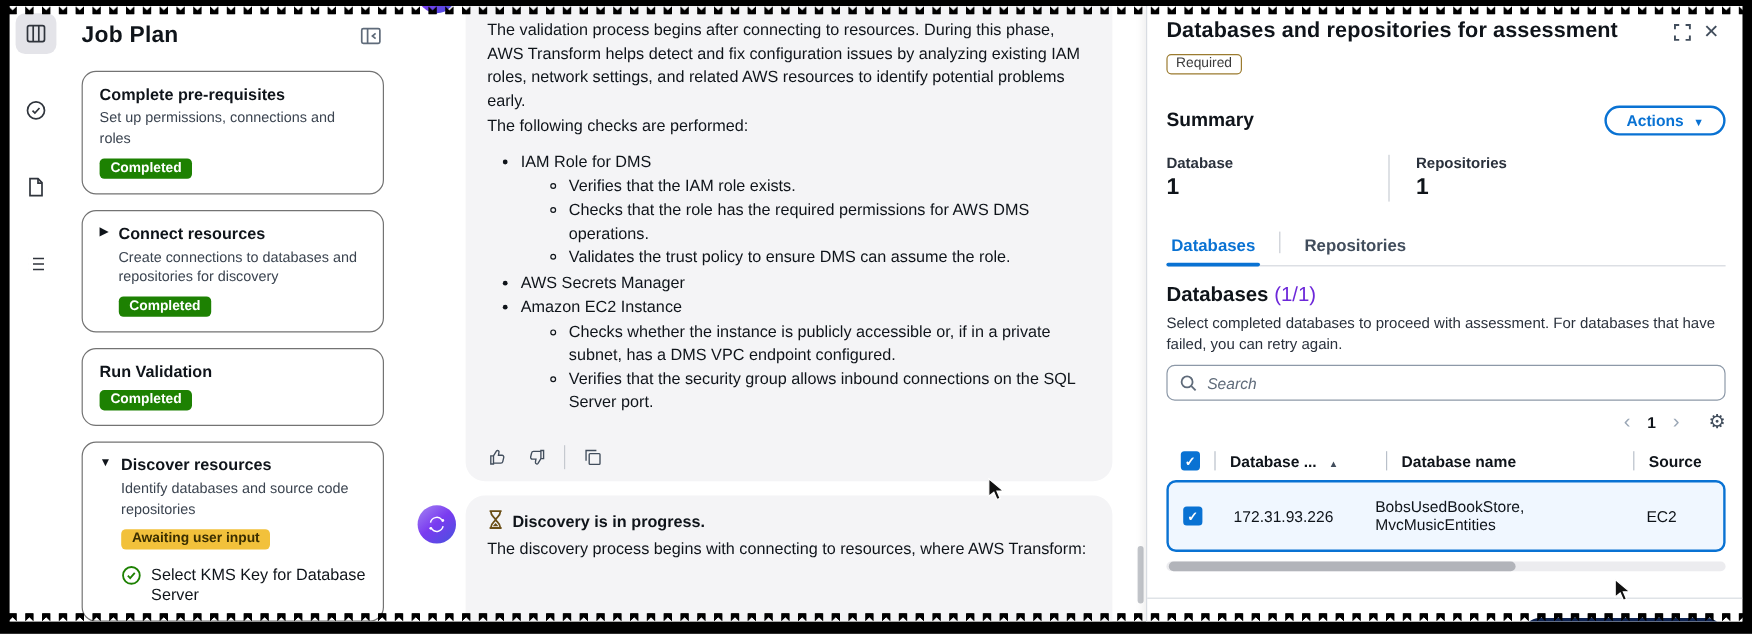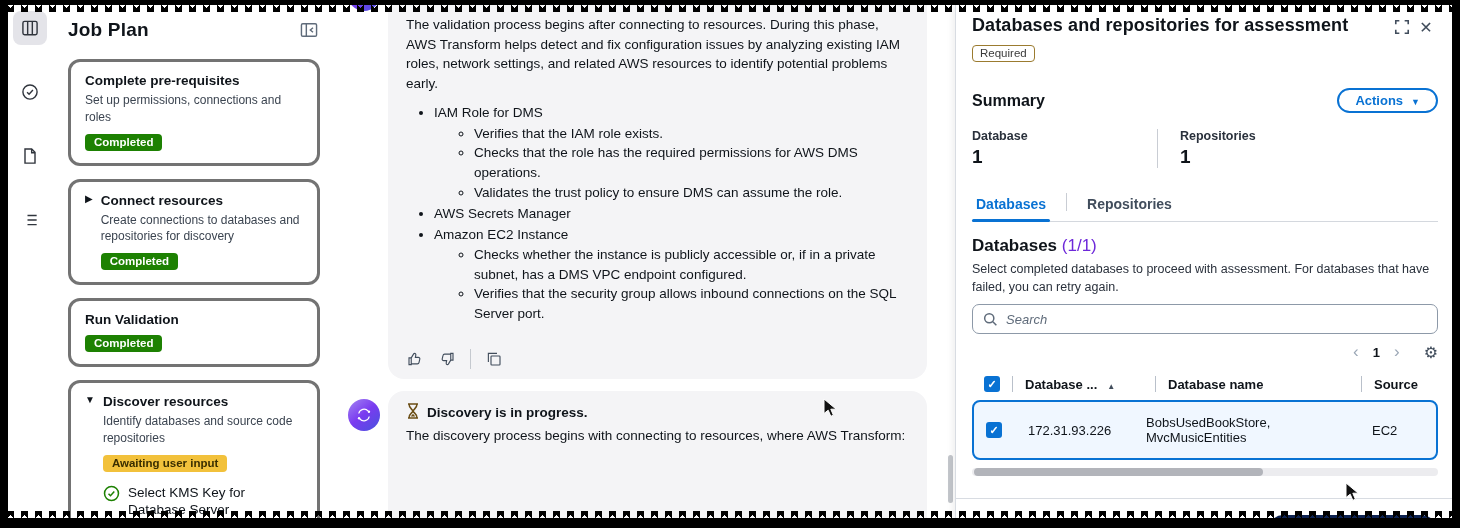--- a/index.html
+++ b/index.html
@@ -22,21 +22,21 @@
   .rail-btn.active { background:#e4e4e9; }
   .rail-btn svg { stroke:#30353d; fill:none; stroke-width:1.7; }
 
   
   .jobplan { width:286px; flex:none; padding:14px 18px 0 16px; }
   .jp-head { display:flex; align-items:center; justify-content:space-between; margin-bottom:18px; }
   .jp-title { font-size:19px; font-weight:bold; letter-spacing:.2px; }
   .collapse-btn { width:22px; height:20px; cursor:pointer; display:flex; align-items:center; justify-content:center; }
   .collapse-btn svg { stroke:#5f6b7a; fill:none; stroke-width:1.6; }
 
-  .jp-card { border:3px solid #737373; border-radius:12px; padding:11px 14px 12px 14px; margin-bottom:13px; background:#fff; }
+  .jp-card { border:1px solid #737373; border-radius:12px; padding:11px 14px 12px 14px; margin-bottom:13px; background:#fff; }
   .jp-card-title { font-size:13.5px; font-weight:bold; }
   .jp-card-desc { font-size:12px; color:#3b4450; line-height:1.4; margin-top:4px; max-width:215px; }
   .badge { display:inline-block; margin-top:8px; font-size:11.5px; font-weight:bold; border-radius:4px; padding:2px 9px 3px; }
   .badge.success { background:#1d8102; color:#fff; }
   .badge.warning { background:#f2c13b; color:#3a2e00; }
   .tri { font-size:10px; color:#0f141a; margin-right:8px; }
   .tri.right::before { content:"\25B6"; }
   .tri.down::before { content:"\25BC"; }
   .jp-row { display:flex; align-items:flex-start; }
 
@@ -231,20 +231,21 @@
     </section>
 
     <section class="chat">
 
       <div class="msg msg1">
         <div class="avatar">
           
         </div>
         <div class="msg-card">
           <p>The validation process begins after connecting to resources. During this phase, AWS Transform helps detect and fix configuration issues by analyzing existing IAM roles, network settings, and related AWS resources to identify potential problems early.</p>
+          <p>The following checks are performed:</p>
           <ul class="l1">
             <li>
               <span>IAM Role for DMS</span>
               <ul class="l2">
                 <li>Verifies that the IAM role exists.</li>
                 <li>Checks that the role has the required permissions for AWS DMS operations.</li>
                 <li>Validates the trust policy to ensure DMS can assume the role.</li>
               </ul>
             </li>
             <li>

